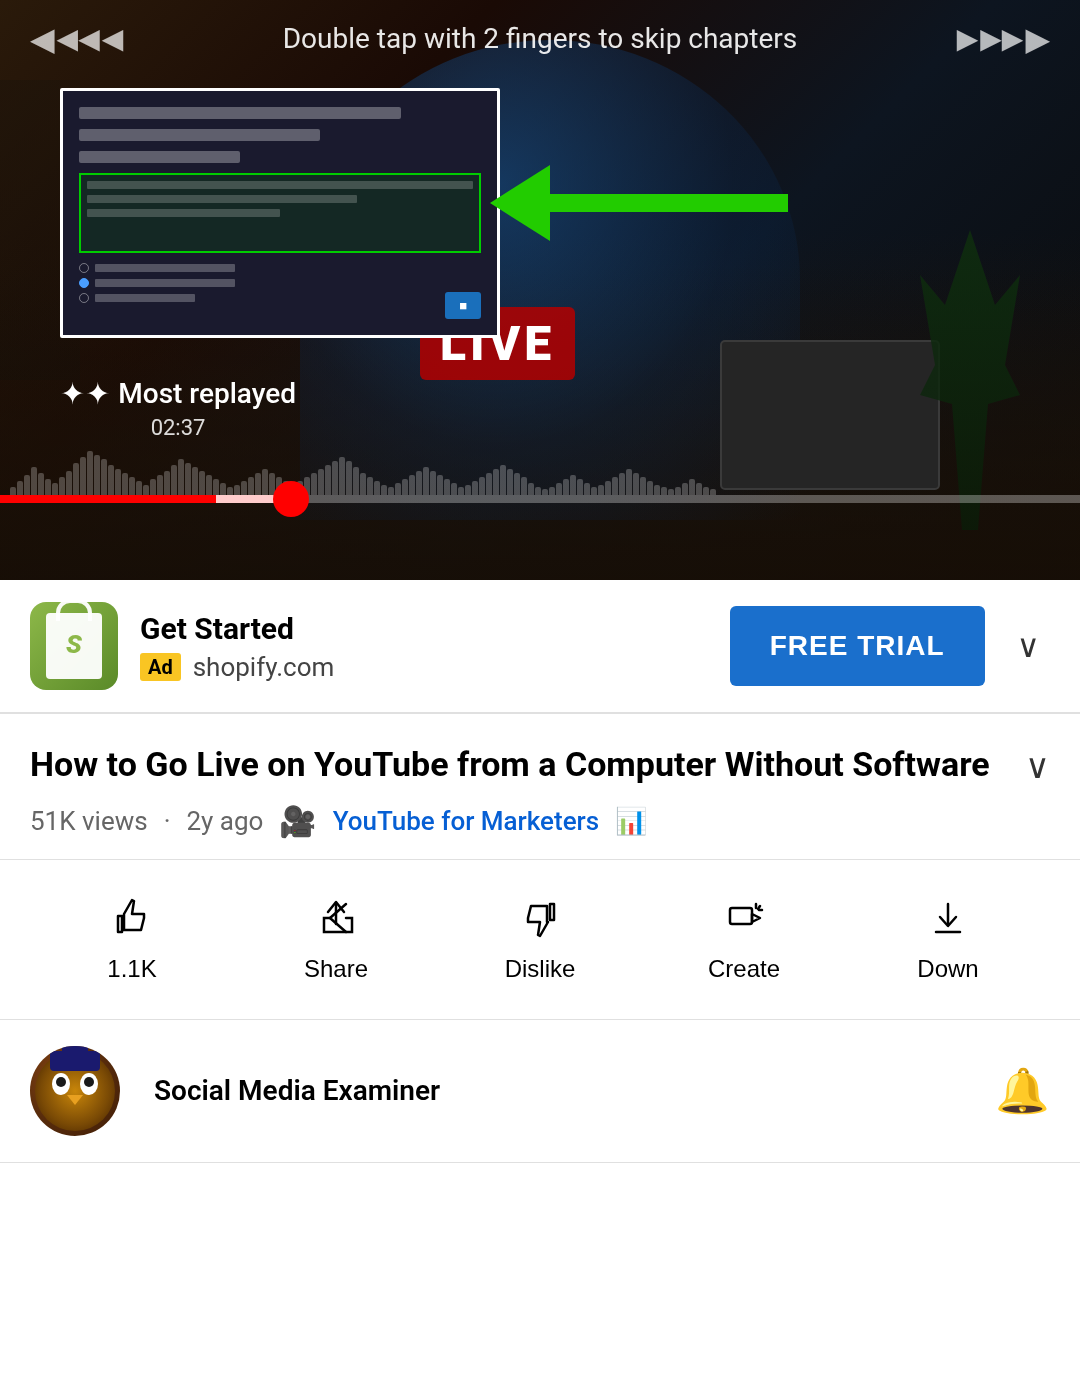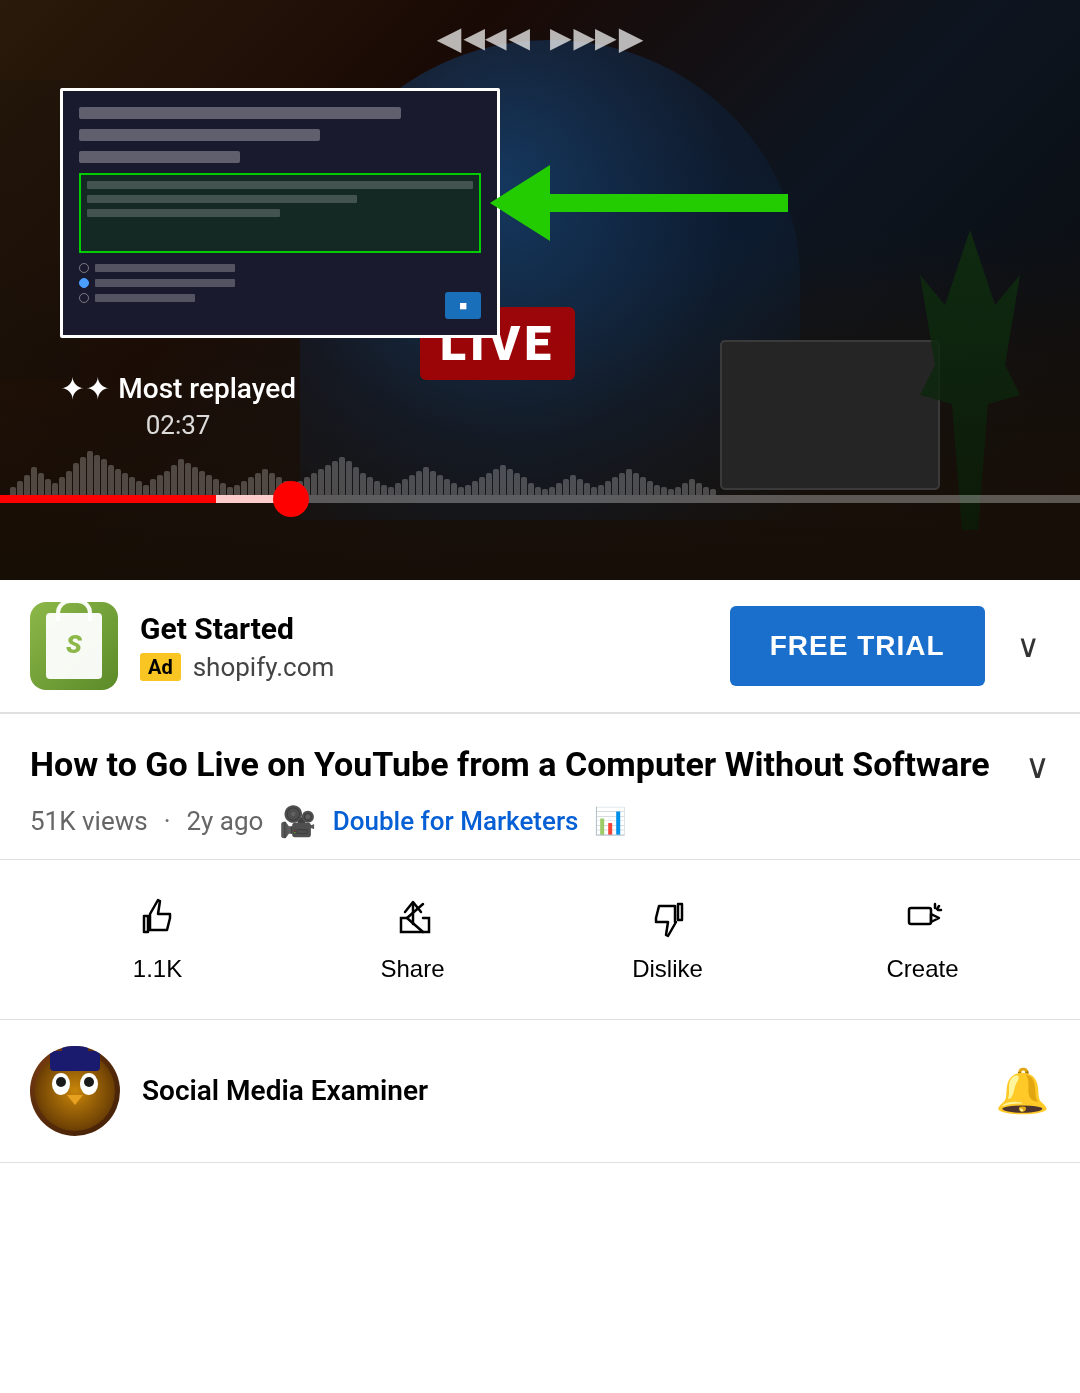--- a/index.html
+++ b/index.html
@@ -210,21 +210,21 @@
       display: flex;
       align-items: center;
       gap: 8px;
     }
 
     .sparkle-icon {
       font-size: 30px;
     }
 
     .most-replayed-time {
-      font-size: 26px;
+      font-size: 22px;
       color: rgba(255,255,255,0.85);
       margin-top: 4px;
     }
 
     
     .progress-bar-container {
       position: absolute;
       bottom: 55px;
       left: 0;
       right: 0;
@@ -490,21 +490,21 @@
       font-size: 24px;
       color: #000;
       font-weight: 400;
     }
 
     
     .channel-section {
       display: flex;
       align-items: center;
       padding: 26px 30px;
-      gap: 22px;
+      gap: 34px;
       border-bottom: 1px solid #e0e0e0;
     }
 
     .channel-avatar {
       width: 90px;
       height: 90px;
       border-radius: 50%;
       flex-shrink: 0;
       background: radial-gradient(circle at 35% 35%, #8b4513 0%, #5a2d0c 50%, #3a1a05 100%);
       overflow: hidden;
@@ -632,20 +632,21 @@
 
     <div class="live-badge">LIVE</div>
   </div>
 
   <div class="player-top-bar">
     <div class="skip-arrows-left">
       <span class="arrow-btn">◀</span>
       <span class="arrow-btn" style="font-size:28px;">◀◀</span>
       <span class="arrow-btn" style="font-size:28px;">◀</span>
     </div>
+    <span class="skip-text">Double tap with 2 fingers to skip chapters</span>
     <div class="skip-arrows-right">
       <span class="arrow-btn" style="font-size:28px;">▶</span>
       <span class="arrow-btn" style="font-size:28px;">▶▶</span>
       <span class="arrow-btn">▶</span>
     </div>
   </div>
 
   <div class="thumbnail-preview">
     <div class="preview-ui-line medium"></div>
     <div class="preview-ui-line short"></div>
@@ -821,21 +822,21 @@
   <div class="video-title-row">
     <h1 class="video-title">How to Go Live on YouTube from a Computer Without Software</h1>
     <span class="title-chevron">∨</span>
   </div>
   <div class="video-meta">
     <span class="meta-text">51K views</span>
     <span class="meta-dot">·</span>
     <span class="meta-text">2y ago</span>
     <span class="channel-icon">🎥</span>
     <a class="channel-link">
-      <span>Double for Marketers</span>
+      <span>YouTube for Marketers</span>
     </a>
     <span class="channel-emoji">📊</span>
   </div>
 </div>
 
 <div class="action-buttons">
   <button class="action-btn">
     <span class="action-btn-icon">
       <svg width="44" height="44" viewBox="0 0 44 44" fill="none" xmlns="http://www.w3.org/2000/svg">
         <path d="M8 20h4v16H8V20zM14 18l8-14 2 1-2 13h12v4l-3 12H14V18z" stroke="#000" stroke-width="2.5" fill="none" stroke-linejoin="round" stroke-linecap="round"></path>
@@ -867,20 +868,30 @@
       <svg width="44" height="44" viewBox="0 0 44 44" fill="none" xmlns="http://www.w3.org/2000/svg">
         <rect x="8" y="12" width="22" height="16" rx="2" stroke="#000" stroke-width="2.5" fill="none"></rect>
         <polygon points="30,18 38,22 30,26" stroke="#000" stroke-width="2.5" fill="none" stroke-linejoin="round"></polygon>
         <line x1="34" y1="8" x2="34" y2="12" stroke="#000" stroke-width="2.5" stroke-linecap="round"></line>
         <line x1="38" y1="10" x2="36" y2="13" stroke="#000" stroke-width="2.5" stroke-linecap="round"></line>
         <line x1="40" y1="14" x2="37" y2="14" stroke="#000" stroke-width="2.5" stroke-linecap="round"></line>
       </svg>
     </span>
     <span class="action-btn-label">Create</span>
   </button>
+  <button class="action-btn" style="overflow:hidden;">
+    <span class="action-btn-icon">
+      <svg width="44" height="44" viewBox="0 0 44 44" fill="none" xmlns="http://www.w3.org/2000/svg">
+        <line x1="22" y1="8" x2="22" y2="28" stroke="#000" stroke-width="2.5" stroke-linecap="round"></line>
+        <polyline points="14,21 22,30 30,21" stroke="#000" stroke-width="2.5" fill="none" stroke-linecap="round" stroke-linejoin="round"></polyline>
+        <line x1="10" y1="36" x2="34" y2="36" stroke="#000" stroke-width="2.5" stroke-linecap="round"></line>
+      </svg>
+    </span>
+    <span class="action-btn-label">Down</span>
+  </button>
 </div>
 
 <div class="channel-section">
   <div class="channel-avatar">
     <div class="owl-face">
       <div class="owl-hat"></div>
       <div class="owl-eyes">
         <div class="owl-eye"></div>
         <div class="owl-eye"></div>
       </div>

